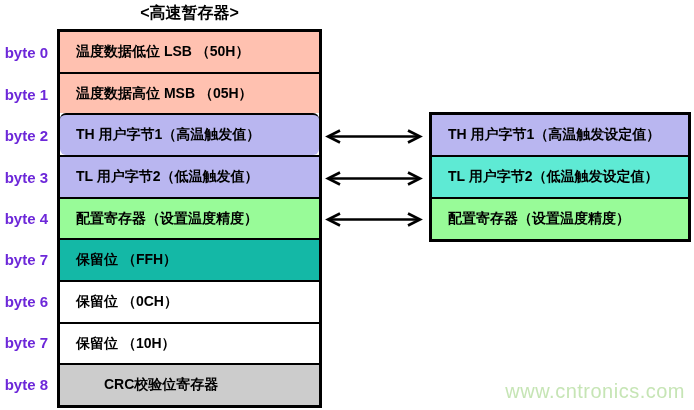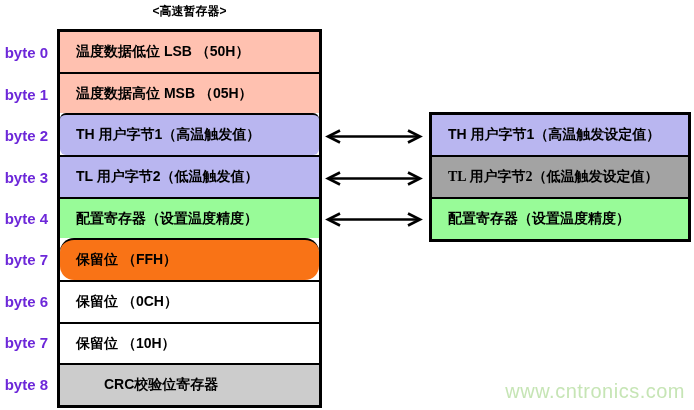--- a/index.html
+++ b/index.html
@@ -6,21 +6,21 @@
   body{font-family:"Liberation Sans","DejaVu Sans",sans-serif;}
   .canvas{
     position:relative;
     width:694px;height:410px;
     background:#ffffff;
     overflow:hidden;
   }
   .table-title{
     position:absolute;
     text-align:center;
-    font-size:12px;
+    font-size:16px;
     font-weight:bold;
     color:#000;
     white-space:nowrap;
   }
   .scratch-title{left:57px;width:265px;top:3px;}
   .eeprom-title{left:429px;width:262px;top:86px;}
 
   .byte-labels{
     position:absolute;
     left:0;top:32px;
@@ -92,29 +92,29 @@
     <div class="blabel">byte 7</div>
     <div class="blabel">byte 8</div>
   </div>
 
   <div class="memtable scratch-table">
     <div class="trow" style="background-color: rgb(255, 193, 176);">温度数据低位 LSB （50H）</div>
     <div class="trow" style="background-color: rgb(255, 193, 176);">温度数据高位 MSB （05H）</div>
     <div class="trow" style="background-color: rgb(185, 182, 240); border-radius: 6px;">TH 用户字节1（高温触发值）</div>
     <div class="trow" style="background-color: rgb(185, 182, 240);">TL 用户字节2（低温触发值）</div>
     <div class="trow" style="background-color: rgb(152, 251, 152);">配置寄存器（设置温度精度）</div>
-    <div class="trow" style="background-color: #f97316; border-radius: 14px;">保留位 （FFH）</div>
+    <div class="trow" style="background-color: #14b8a6;">保留位 （FFH）</div>
     <div class="trow" style="background-color: rgb(255, 255, 255);">保留位 （0CH）</div>
     <div class="trow" style="background-color: rgb(255, 255, 255);">保留位 （10H）</div>
     <div class="trow" style="background-color: rgb(204, 204, 204); padding-left: 44px;">CRC校验位寄存器</div>
   </div>
 
   <div class="memtable eeprom-table">
     <div class="trow" style="background-color: rgb(185, 182, 240);">TH 用户字节1（高温触发设定值）</div>
-    <div class="trow" style="background-color: #a3a3a3; font-family: Liberation Serif, serif;">TL 用户字节2（低温触发设定值）</div>
+    <div class="trow" style="background-color: #5eead4;">TL 用户字节2（低温触发设定值）</div>
     <div class="trow" style="background-color: rgb(152, 251, 152);">配置寄存器（设置温度精度）</div>
   </div>
 
   <svg class="arrow arrow-1" viewBox="0 0 102 17">
     <line x1="6" y1="8.5" x2="96" y2="8.5" stroke="#000" stroke-width="2.6"></line>
     <path d="M17 2.5 L5 8.5 L17 14.5" fill="none" stroke="#000" stroke-width="2.6"></path>
     <path d="M85 2.5 L97 8.5 L85 14.5" fill="none" stroke="#000" stroke-width="2.6"></path>
   </svg>
   <svg class="arrow arrow-2" viewBox="0 0 102 17">
     <line x1="6" y1="8.5" x2="96" y2="8.5" stroke="#000" stroke-width="2.6"></line>

